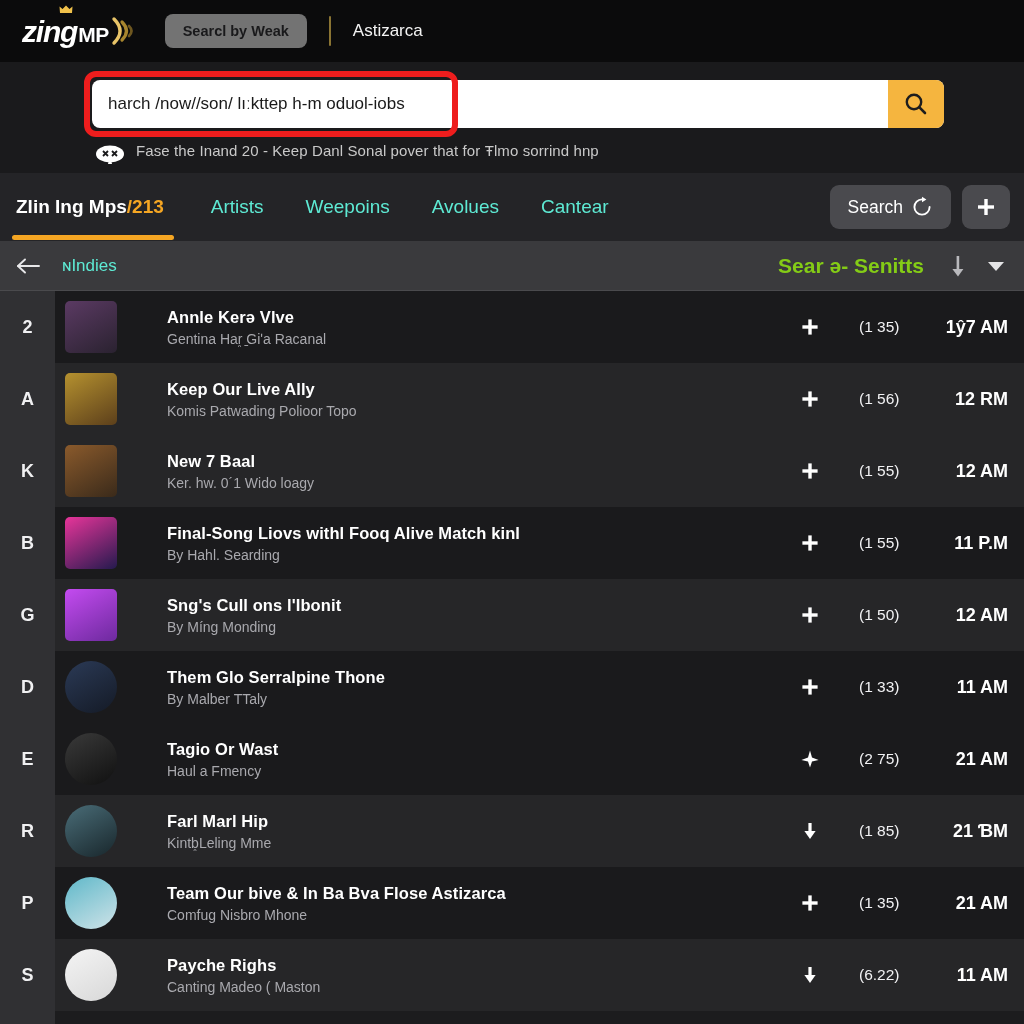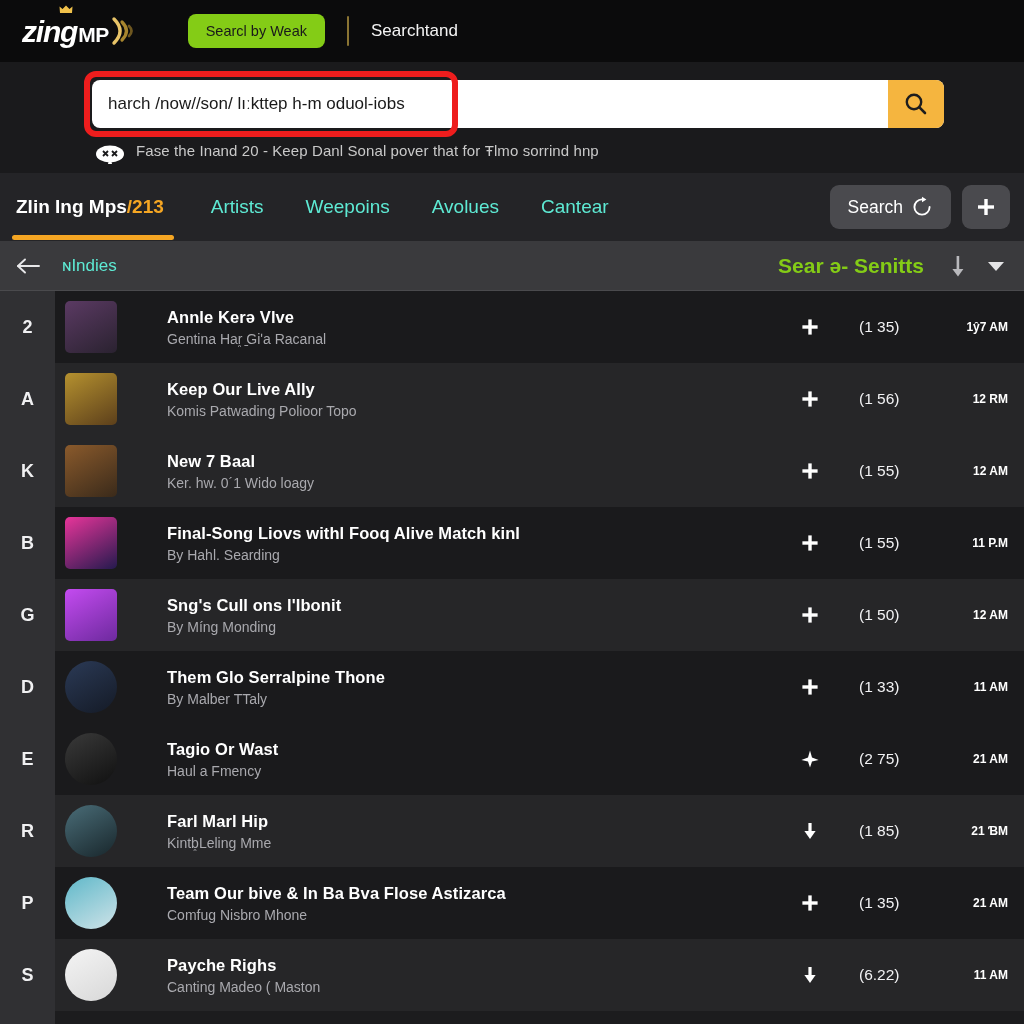--- a/index.html
+++ b/index.html
@@ -26,22 +26,22 @@
   .logo-mp {
     font-size: 21px; font-weight: bold; color: #ffffff;
     letter-spacing: -0.5px; line-height: 1; margin-left: 1px; position: relative; top: -2px;
   }
   .crown {
     position: absolute; left: 37px; top: -10px; width: 14px; height: 9px; color: #f0c14b;
   }
   .logo-arcs { position: relative; width: 26px; height: 32px; margin-left: 1px; }
 
   .pill-btn {
-    margin-left: 52px; background: #84cc16; color: #19191b;
-    border-radius: 8px; padding: 9px 18px; font-size: 14.5px; font-weight: 400;
+    margin-left: 29px; background: #737373; color: #19191b;
+    border-radius: 8px; padding: 9px 18px; font-size: 14.5px; font-weight: 700;
     cursor: pointer; white-space: nowrap;
   }
   .divider-v { width: 2px; height: 30px; background: #8a7433; margin: 0 22px; border-radius: 1px; }
   .topbar-link { color: #f4f4f4; font-size: 17px; font-weight: 500; cursor: pointer; }
 
   
   .searchband {
     background: #1a1a1c; flex: 0 0 auto; padding: 18px 0 14px 0; position: relative;
   }
   .searchrow { display: flex; align-items: center; padding-left: 92px; padding-right: 80px; }
@@ -135,21 +135,21 @@
     color: #a9a9ae; font-size: 14px; margin-top: 4px; white-space: nowrap;
     overflow: hidden; text-overflow: ellipsis;
   }
   .count-col {
     display: flex; align-items: center; gap: 9px; width: 128px; flex: 0 0 auto;
     justify-content: flex-start;
   }
   .count-txt { color: #f2f2f4; font-size: 15.5px; margin-left: 30px; }
   .time-col {
     width: 96px; flex: 0 0 auto; text-align: right; padding-right: 16px;
-    color: #ffffff; font-size: 12px; font-weight: bold;
+    color: #ffffff; font-size: 18px; font-weight: bold;
   }
 </style>
 </head>
 <body>
 
 <div class="app">
 
   <div class="topbar">
     <div class="logo">
       <svg class="crown" viewBox="0 0 14 9">
@@ -159,21 +159,21 @@
       <span class="logo-mp">MP</span>
       <svg class="logo-arcs" viewBox="0 0 26 32">
         <path d="M4 4 Q16 16 4 28" stroke="#e8c468" stroke-width="3.4" fill="none" stroke-linecap="round"></path>
         <path d="M12 7 Q21 16 12 25" stroke="#a8862e" stroke-width="3.2" fill="none" stroke-linecap="round"></path>
         <path d="M19 11 Q24 16 19 21" stroke="#6e5720" stroke-width="2.6" fill="none" stroke-linecap="round"></path>
       </svg>
     </div>
 
     <div class="pill-btn">Searcl by Weak</div>
     <div class="divider-v"></div>
-    <div class="topbar-link">Searchtand</div>
+    <div class="topbar-link">Astizarca</div>
   </div>
 
   <div class="searchband">
     <svg class="mask-icon" viewBox="0 0 32 26">
       <ellipse cx="16" cy="12" rx="14" ry="8.5" fill="#ffffff"></ellipse>
       <path d="M9 9 L14 14 M14 9 L9 14" stroke="#1a1a1c" stroke-width="1.8"></path>
       <path d="M18 9 L23 14 M23 9 L18 14" stroke="#1a1a1c" stroke-width="1.8"></path>
       <path d="M16 14 L14 22 L18 22 Z" fill="#ffffff"></path>
     </svg>
 

